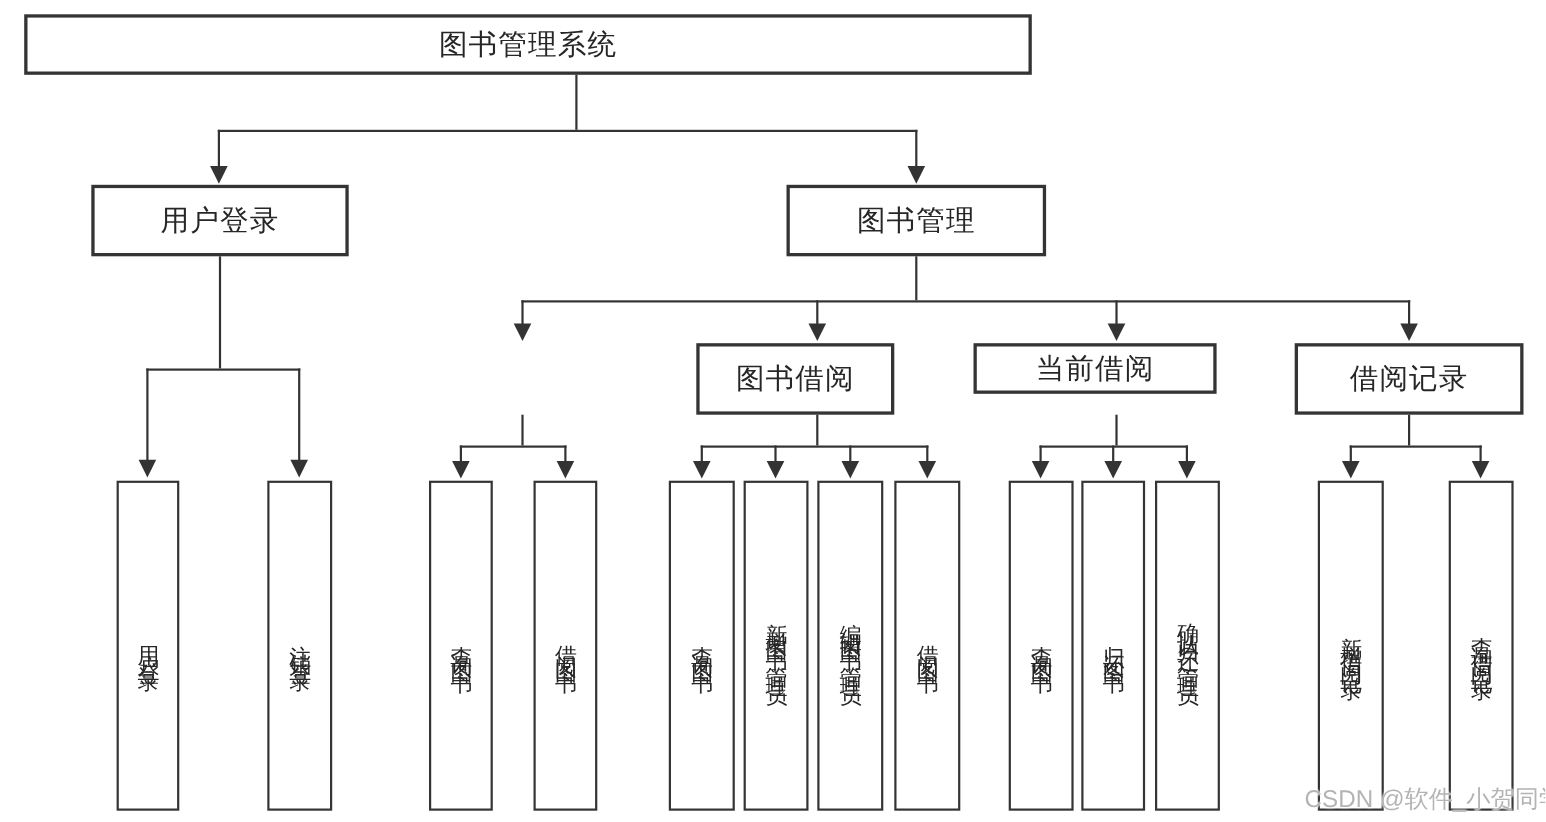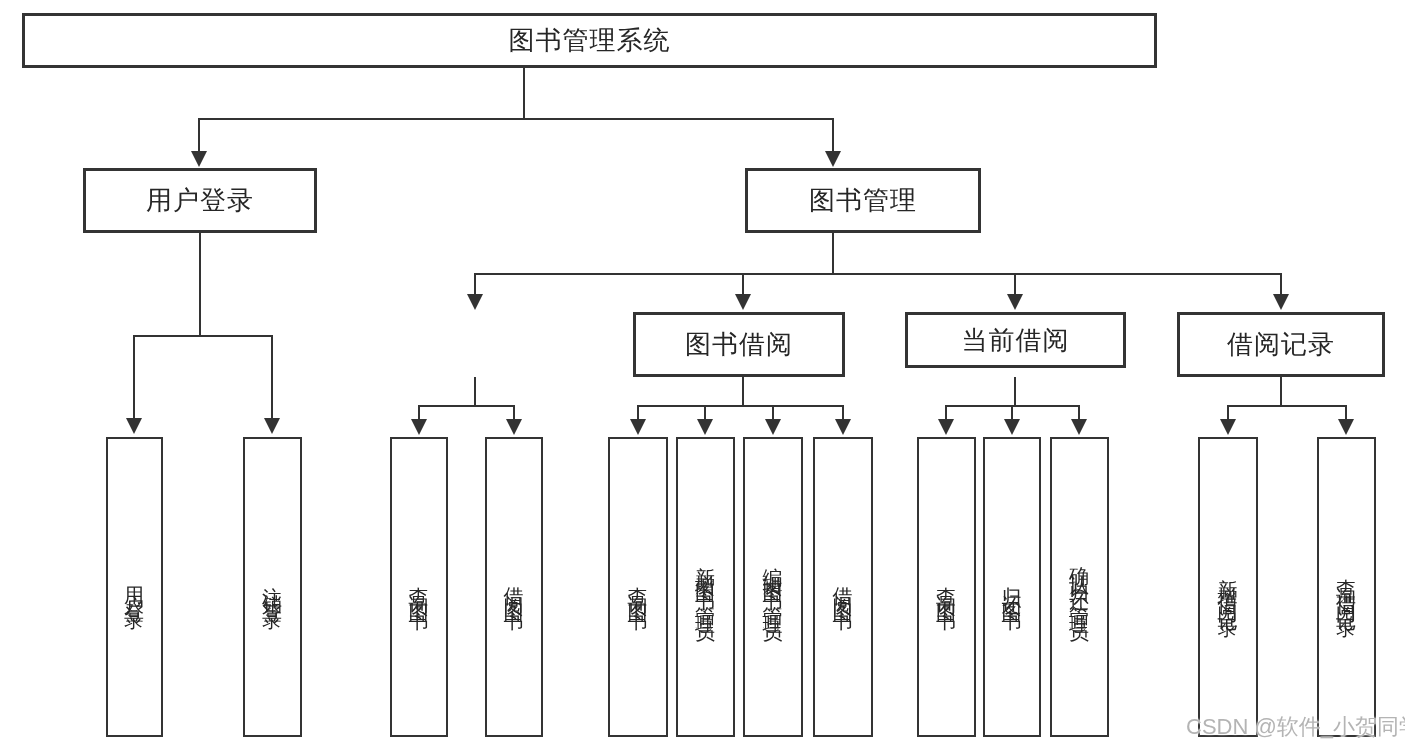--- a/index.html
+++ b/index.html
@@ -31,35 +31,35 @@
     position:absolute; left:1186px; top:712px; z-index:10;
     font-size:22px; color:#b4b4b4; white-space:nowrap;
     text-shadow:0 0 3px #ffffff, 0 0 2px #ffffff;
   }
 </style>
 </head>
 <body>
 
 <div id="canvas">
 
-  <div class="box" style="left:22px; top:13px; width:1135px; height:55px;">
+  <div class="box" style="left:22px; top:13px; width:916px; height:55px;">
     <span>图书管理系统</span>
   </div>
 
   <div class="vline" style="left:523px; top:68px; height:50px;"></div>
   <div class="hline" style="left:198px; top:118px; width:636px;"></div>
   <div class="vline" style="left:198px; top:118px; height:34px;"></div>
   <div class="arrow" style="left:191px; top:151px;"></div>
   <div class="vline" style="left:832px; top:118px; height:34px;"></div>
   <div class="arrow" style="left:825px; top:151px;"></div>
 
   <div class="box" style="left:83px; top:168px; width:234px; height:65px;">
     <span>用户登录</span>
   </div>
-  <div class="box" style="left:715px; top:168px; width:236px; height:65px;margin-left:30px;">
+  <div class="box" style="left:715px; top:168px; width:236px; height:65px;">
     <span>图书管理</span>
   </div>
 
   <div class="vline" style="left:199px; top:233px; height:102px;"></div>
   <div class="hline" style="left:133px; top:335px; width:140px;"></div>
   <div class="vline" style="left:133px; top:335px; height:84px;"></div>
   <div class="arrow" style="left:126px; top:418px;"></div>
   <div class="vline" style="left:271px; top:335px; height:84px;"></div>
   <div class="arrow" style="left:264px; top:418px;"></div>
 
@@ -67,24 +67,24 @@
   <div class="hline" style="left:474px; top:273px; width:808px;"></div>
   <div class="vline" style="left:474px; top:273px; height:22px;"></div>
   <div class="arrow" style="left:467px; top:294px;"></div>
   <div class="vline" style="left:742px; top:273px; height:22px;"></div>
   <div class="arrow" style="left:735px; top:294px;"></div>
   <div class="vline" style="left:1014px; top:273px; height:22px;"></div>
   <div class="arrow" style="left:1007px; top:294px;"></div>
   <div class="vline" style="left:1280px; top:273px; height:22px;"></div>
   <div class="arrow" style="left:1273px; top:294px;"></div>
 
-  <div class="box" style="left:633px; top:312px; width:212px; height:65px;">
+  <div class="box" style="left:633px; top:312px; width:180px; height:65px;">
     <span>图书借阅</span>
   </div>
-  <div class="box" style="left:905px; top:312px; width:221px; height:56px;text-align:center;">
+  <div class="box" style="left:885px; top:312px; width:221px; height:46px;text-align:center;">
     <span>当前借阅</span>
   </div>
   <div class="box" style="left:1177px; top:312px; width:208px; height:65px;">
     <span>借阅记录</span>
   </div>
 
   <div class="vline" style="left:474px; top:377px; height:28px;"></div>
   <div class="hline" style="left:418px; top:405px; width:97px;"></div>
   <div class="vline" style="left:418px; top:405px; height:15px;"></div>
   <div class="arrow" style="left:411px; top:419px;"></div>

